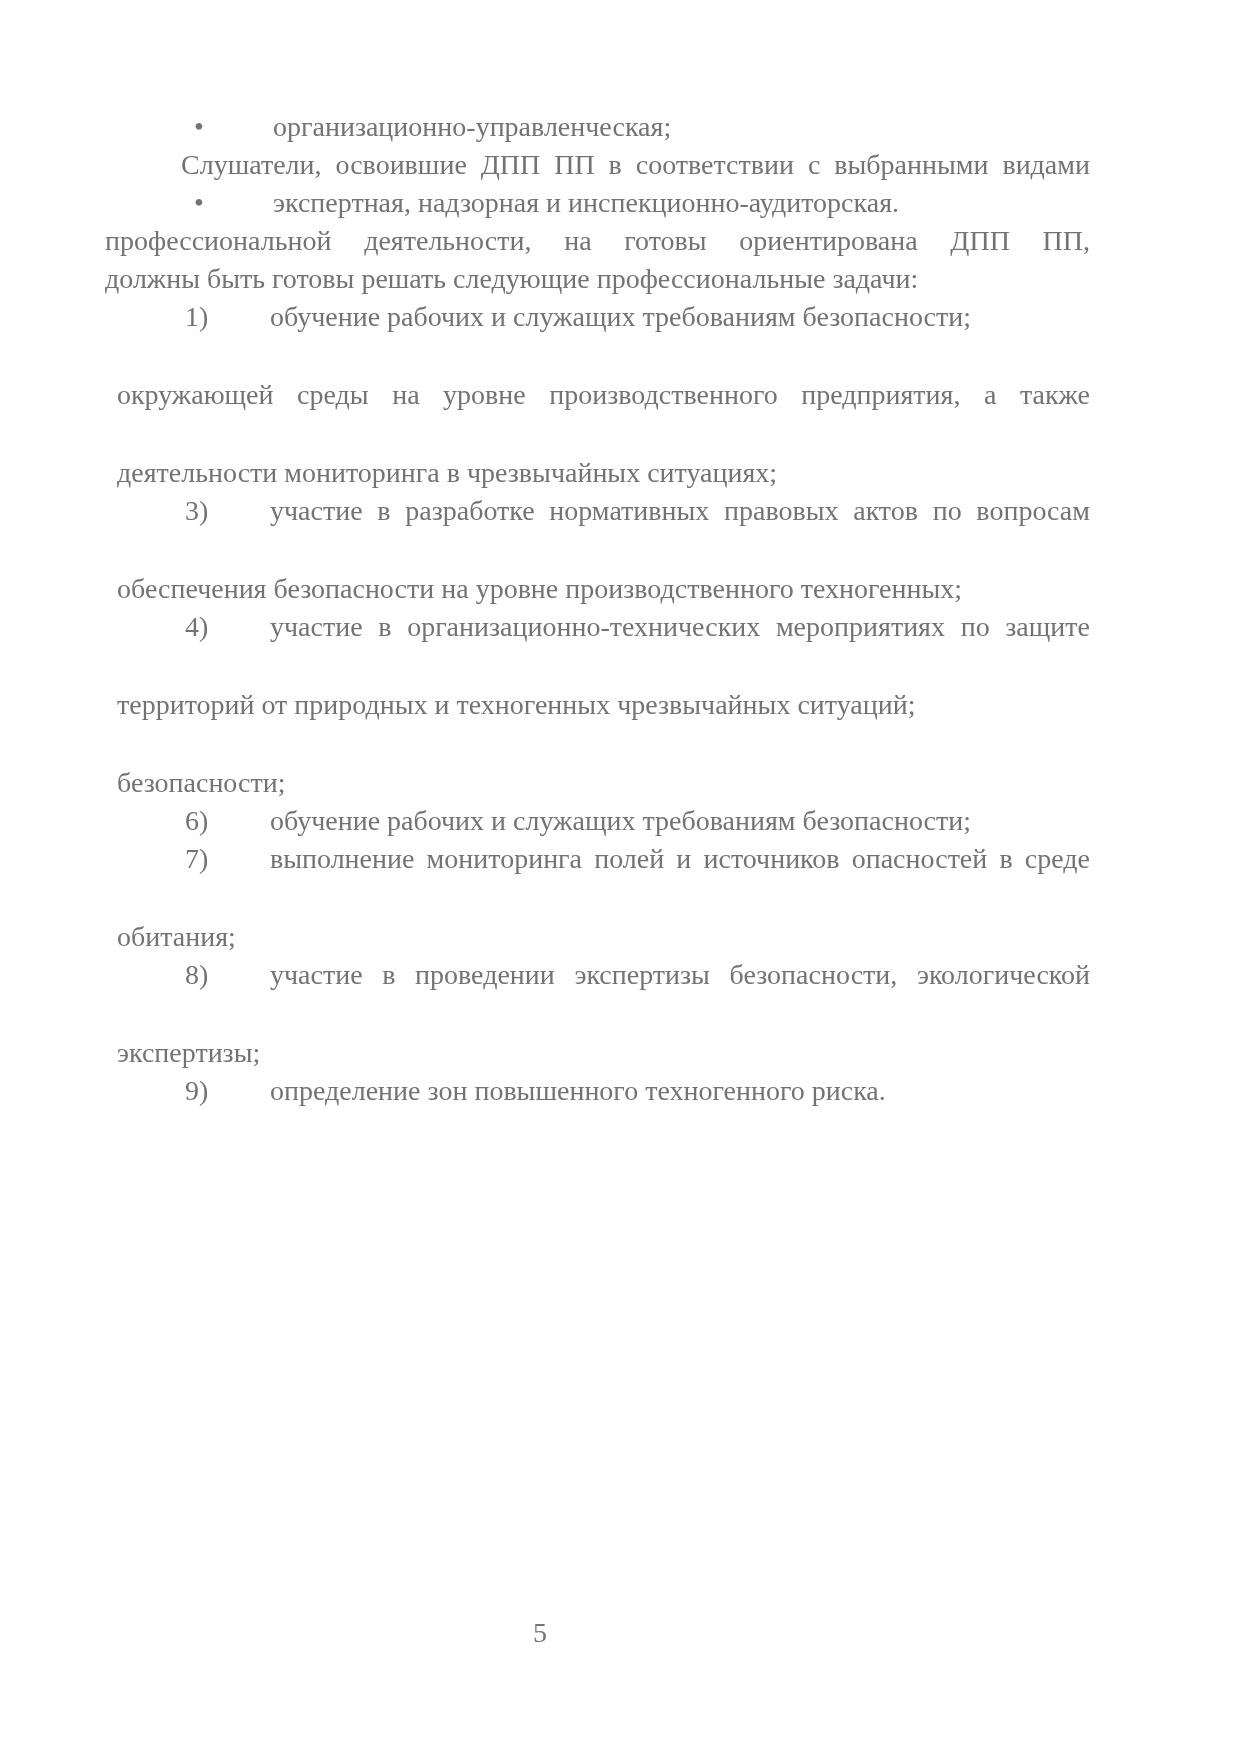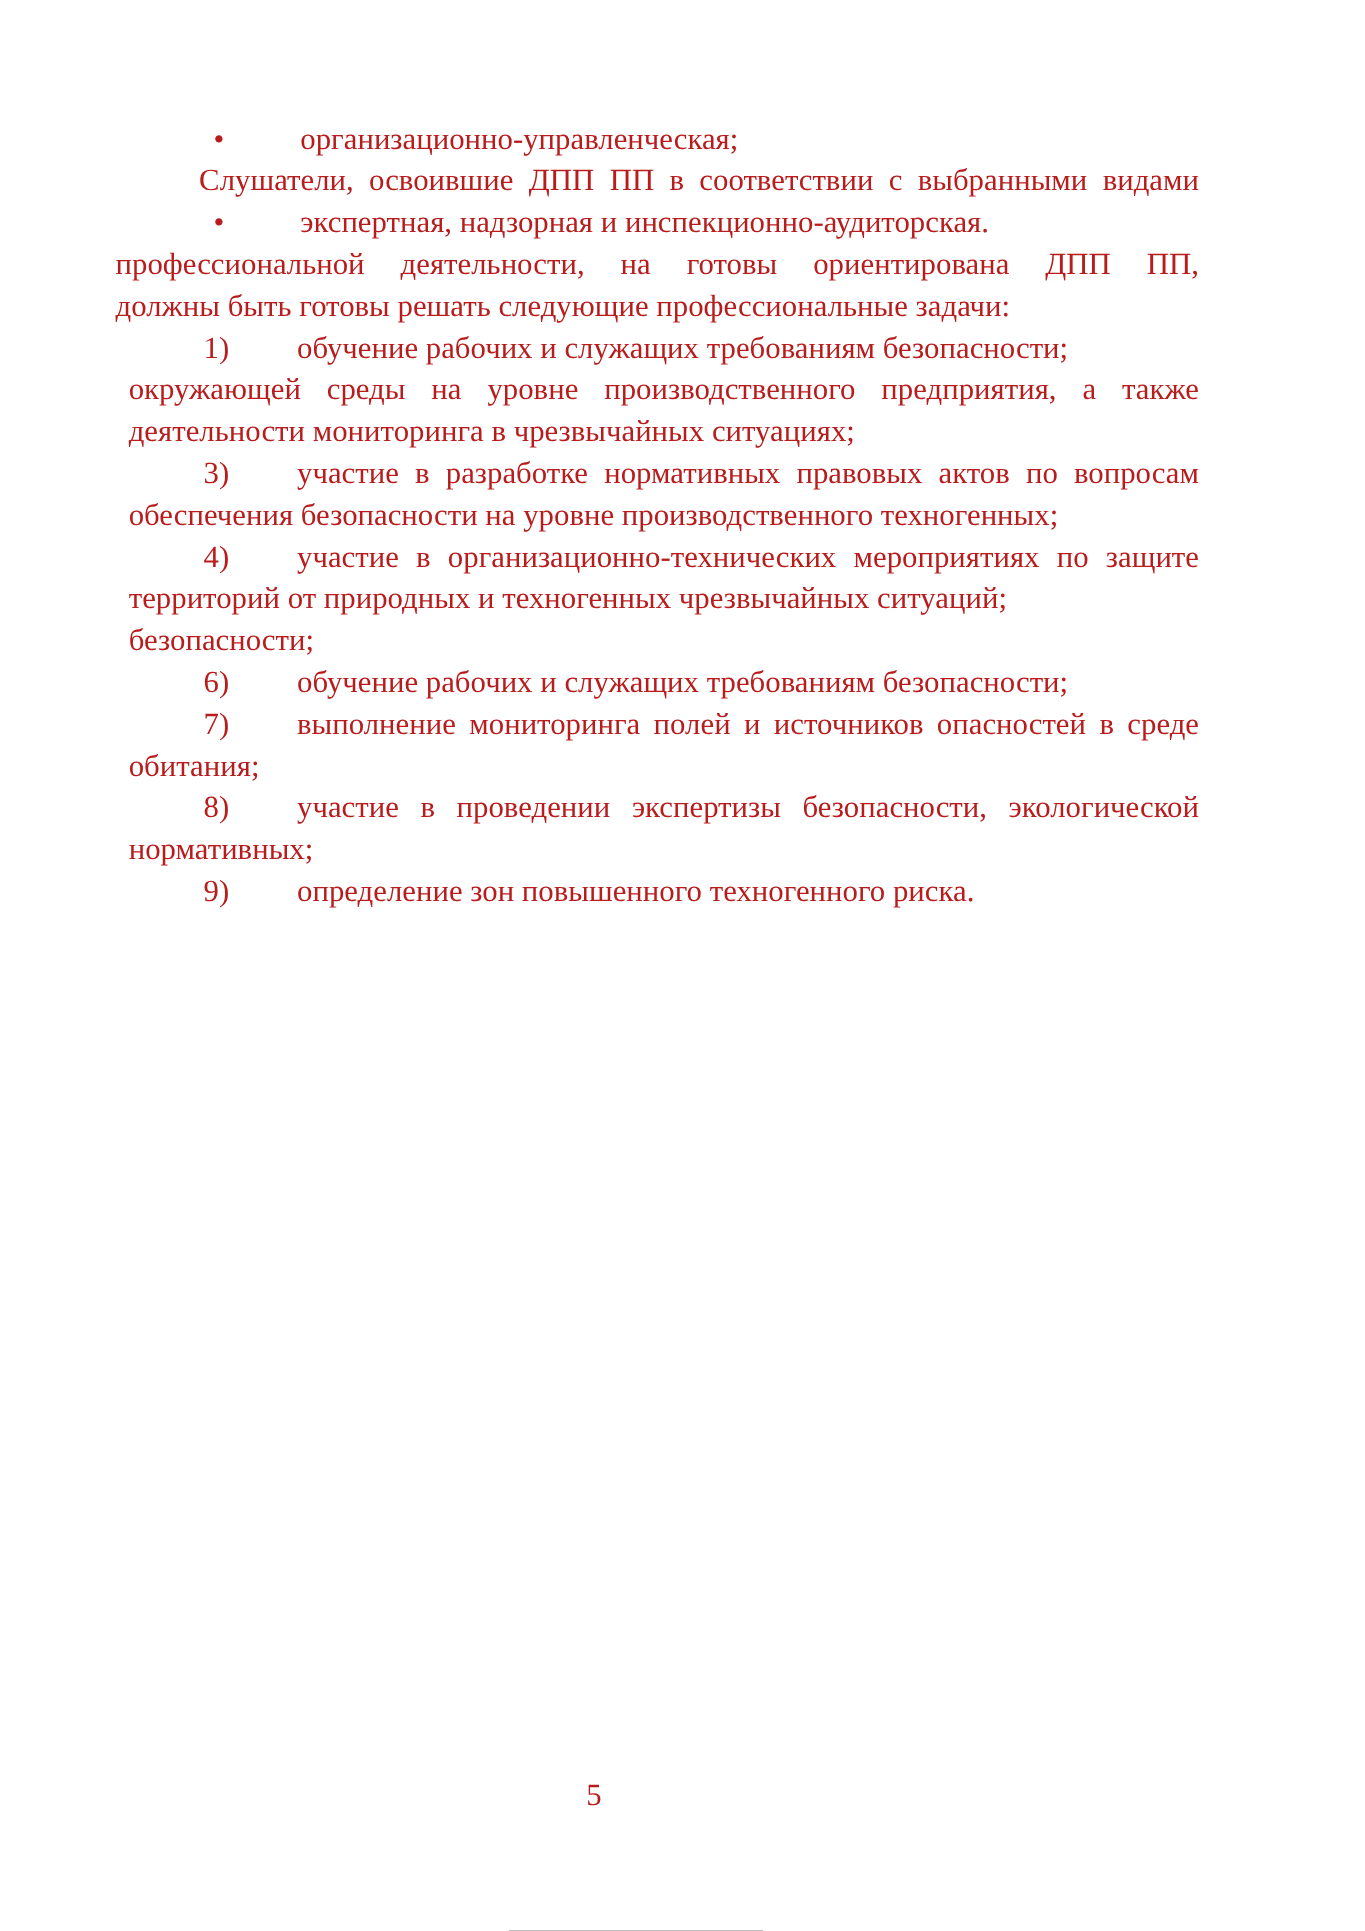--- a/index.html
+++ b/index.html
@@ -2,37 +2,37 @@
 <html><head>
 <meta charset="utf-8">
 <style>
   html, body { margin: 0; padding: 0; background: #888; }
   .page {
     position: relative;
     width: 1241px;
     height: 1755px;
     margin: 0 auto;
     background: #ffffff;
-    color: #b91c1c;
+    color: #737373;
     font-family: "Liberation Serif", "DejaVu Serif", serif;
     font-size: 28px;
     overflow: hidden;
   }
   .body-col {
     position: absolute;
     left: 105px;
     top: 108px;
     width: 985px;
     line-height: 38px;
   }
   .line { white-space: normal; }
   
   .j { text-align: justify; text-align-last: justify; }
   
-  .cont { padding-left: 12px; }
+  .cont { padding-left: 12px; margin-top: 40px; }
   
   .indent1 { text-indent: 76px; }
   
   .marker {
     display: inline-block;
     margin-left: 89px;
     width: 79px;
     text-align: left;
   }
   
@@ -76,20 +76,20 @@
     <div class="line cont">территорий от природных и техногенных чрезвычайных ситуаций;</div>
 
     <div class="line cont">безопасности;</div>
 
     <div class="line"><span class="num">6)</span><span>обучение рабочих и служащих требованиям безопасности;</span></div>
 
     <div class="line j"><span class="num">7)</span><span>выполнение мониторинга полей и источников опасностей в среде</span></div>
     <div class="line cont">обитания;</div>
 
     <div class="line j"><span class="num">8)</span><span>участие в проведении экспертизы безопасности, экологической</span></div>
-    <div class="line cont">нормативных;</div>
+    <div class="line cont">экспертизы;</div>
 
     <div class="line"><span class="num">9)</span><span>определение зон повышенного техногенного риска.</span></div>
 
   </div>
 
   <div class="footer">5</div>
 </div>
 
 </body></html>

